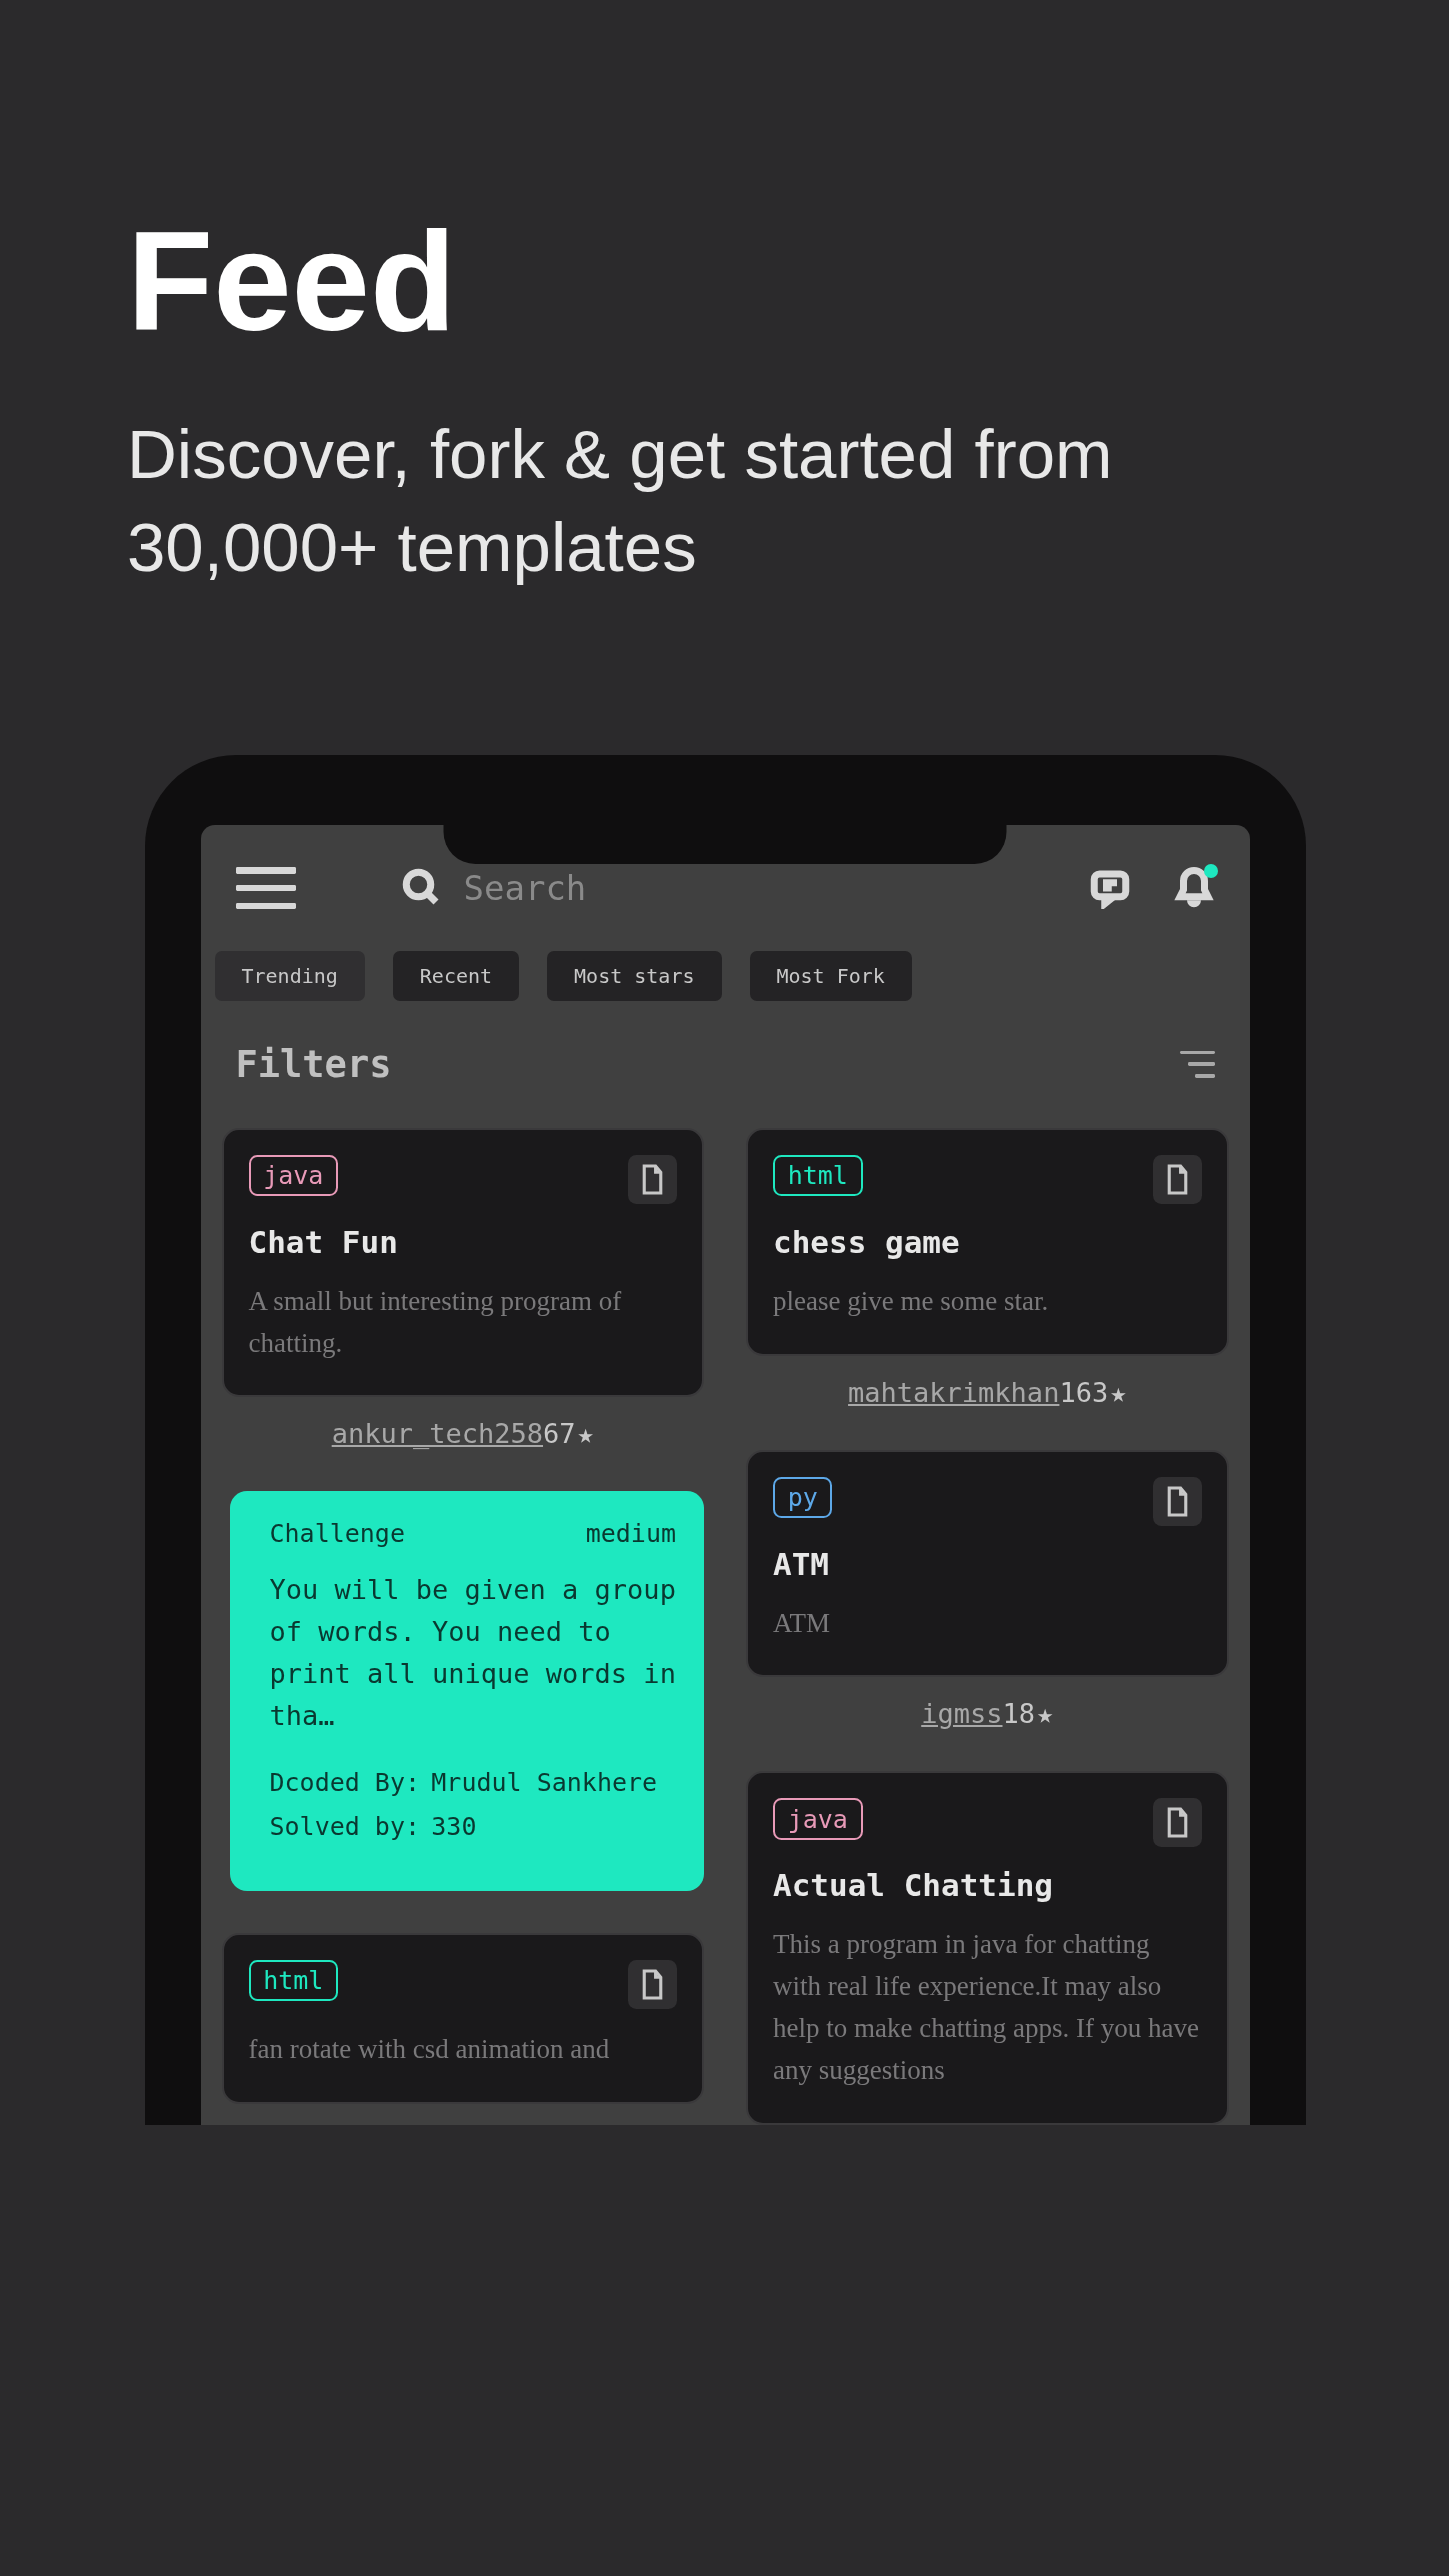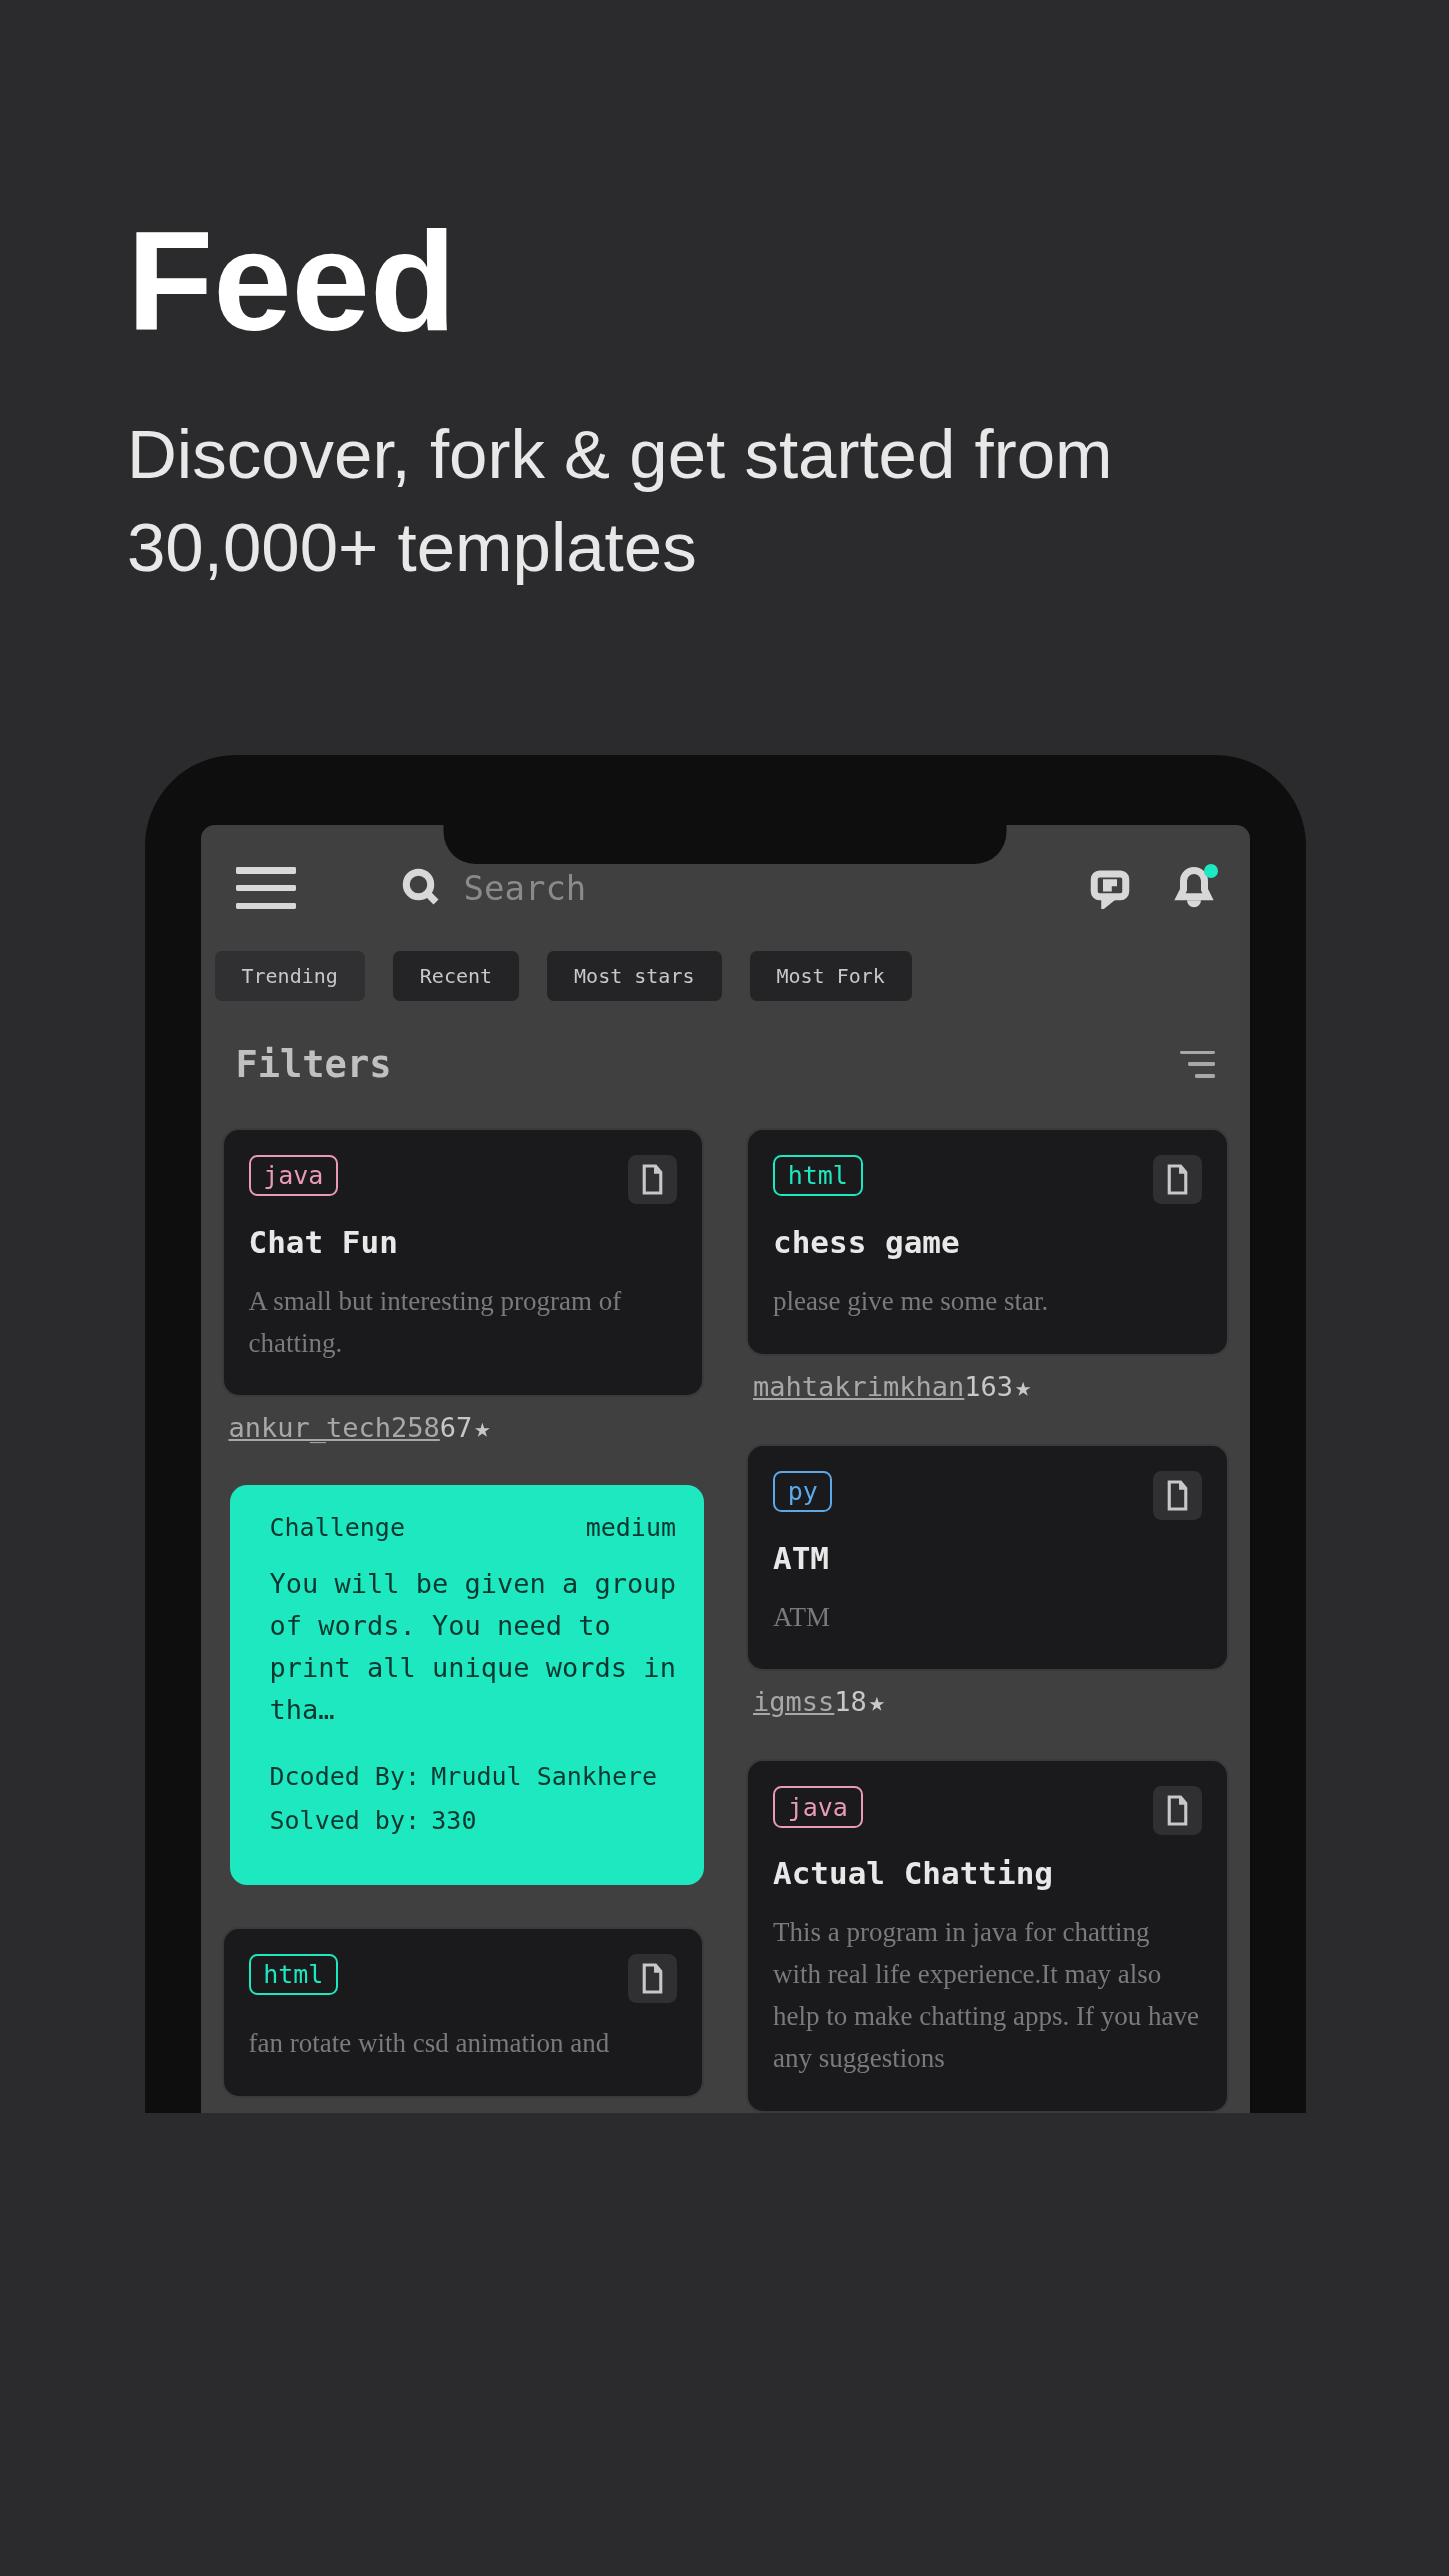--- a/index.html
+++ b/index.html
@@ -288,23 +288,23 @@
 
 .card-desc {
   font-size: 27px;
   color: #7a797b;
   line-height: 1.55;
   font-family: Liberation Serif, serif;
 }
 
 .card-footer {
   display: flex;
-  justify-content: flex-start;
-  align-items: center;
-  margin-top: 15px;
+  justify-content: center;
+  align-items: center;
+  margin-top: 21px;
   padding: 0 7px;
 }
 
 .author {
   font-size: 27px;
   color: #a8a8a8;
   text-decoration: underline;
   cursor: pointer;
   font-family: 'SF Mono', Menlo, Consolas, monospace;
 }

